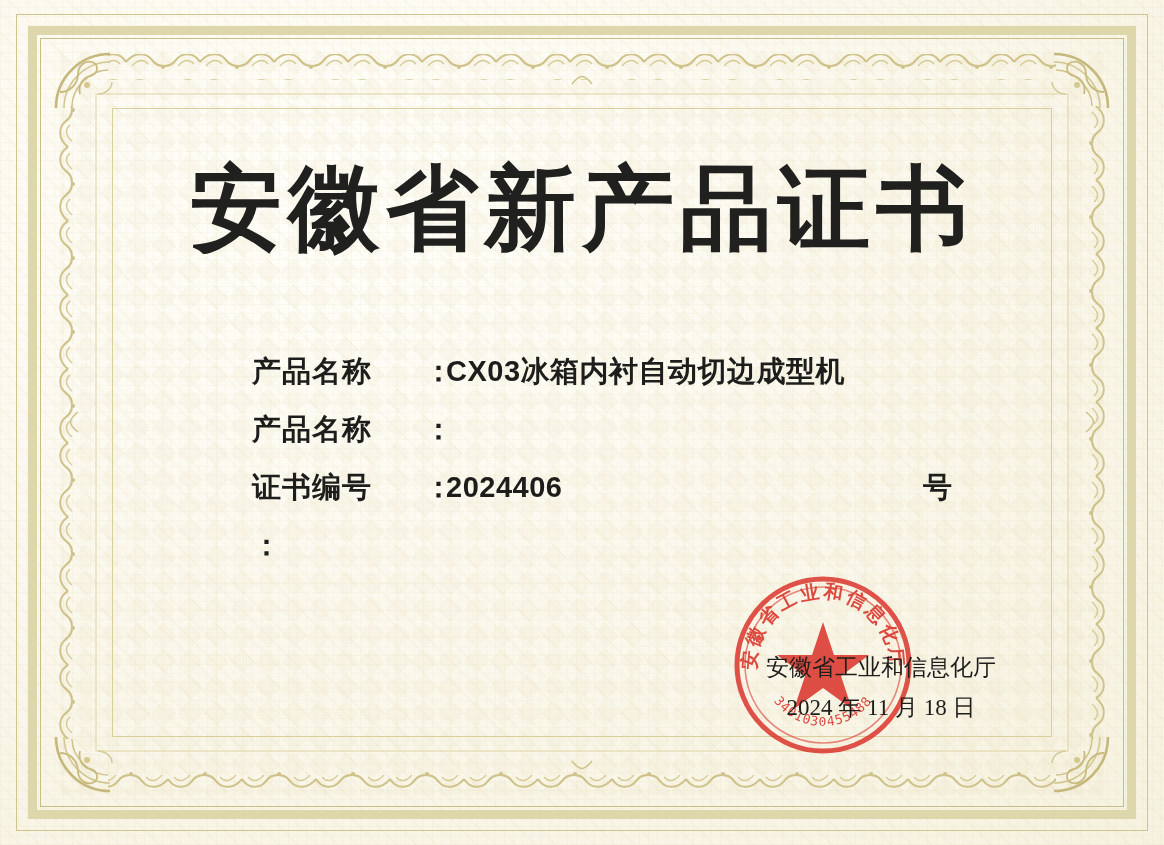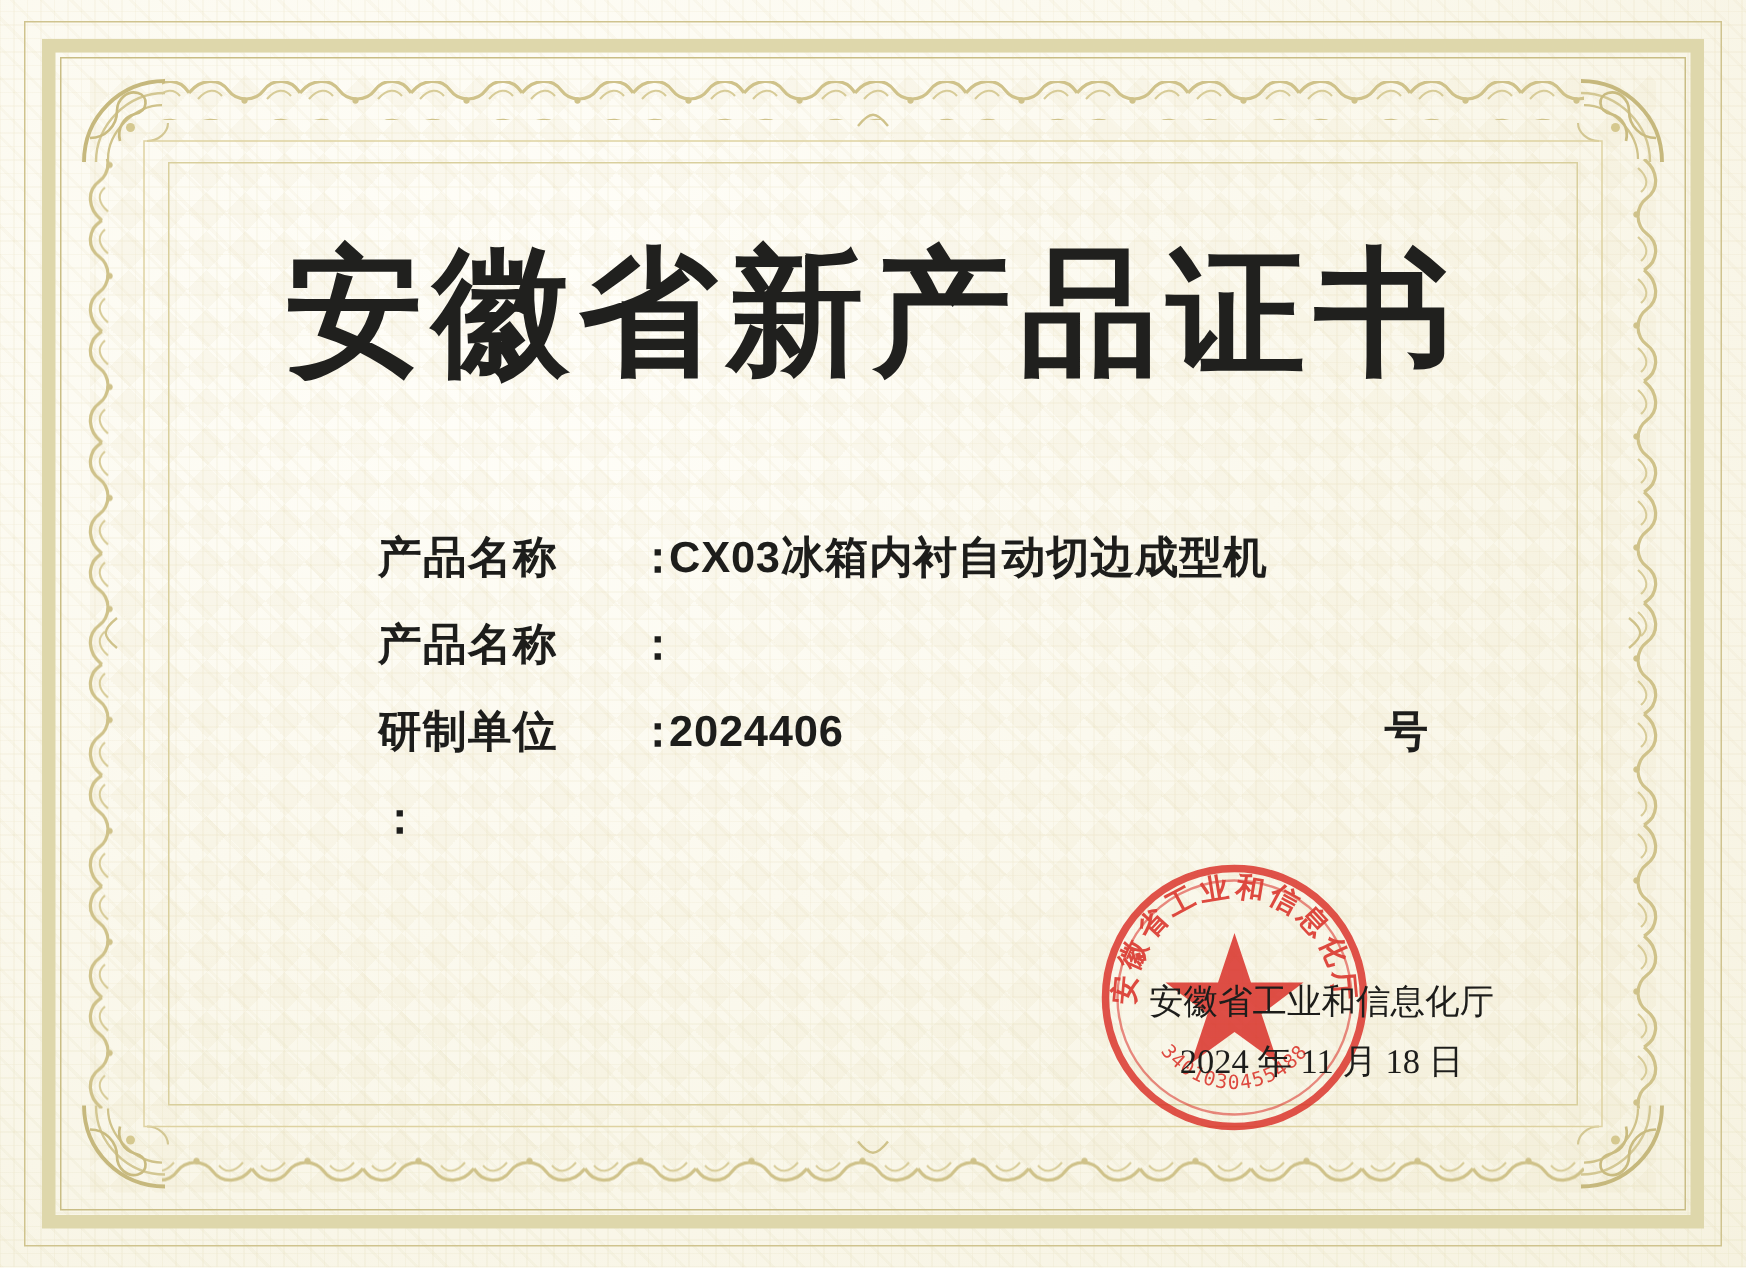--- a/index.html
+++ b/index.html
@@ -248,21 +248,21 @@
       <span class="field-colon">：</span>
       <span class="field-value">CX03冰箱内衬自动切边成型机</span>
     </div>
 
     <div class="field-row">
       <span class="field-label">产品名称</span>
       <span class="field-colon">：</span>
     </div>
 
     <div class="field-row">
-      <span class="field-label">研制单位</span>
+      <span class="field-label">证书编号</span>
       <span class="field-colon">：</span>
       <span class="field-value">2024406</span>
       <span class="field-suffix">号</span>
     </div>
 
     <div class="field-row">
       <span class="field-colon">：</span>
     </div>
 
   </div>

